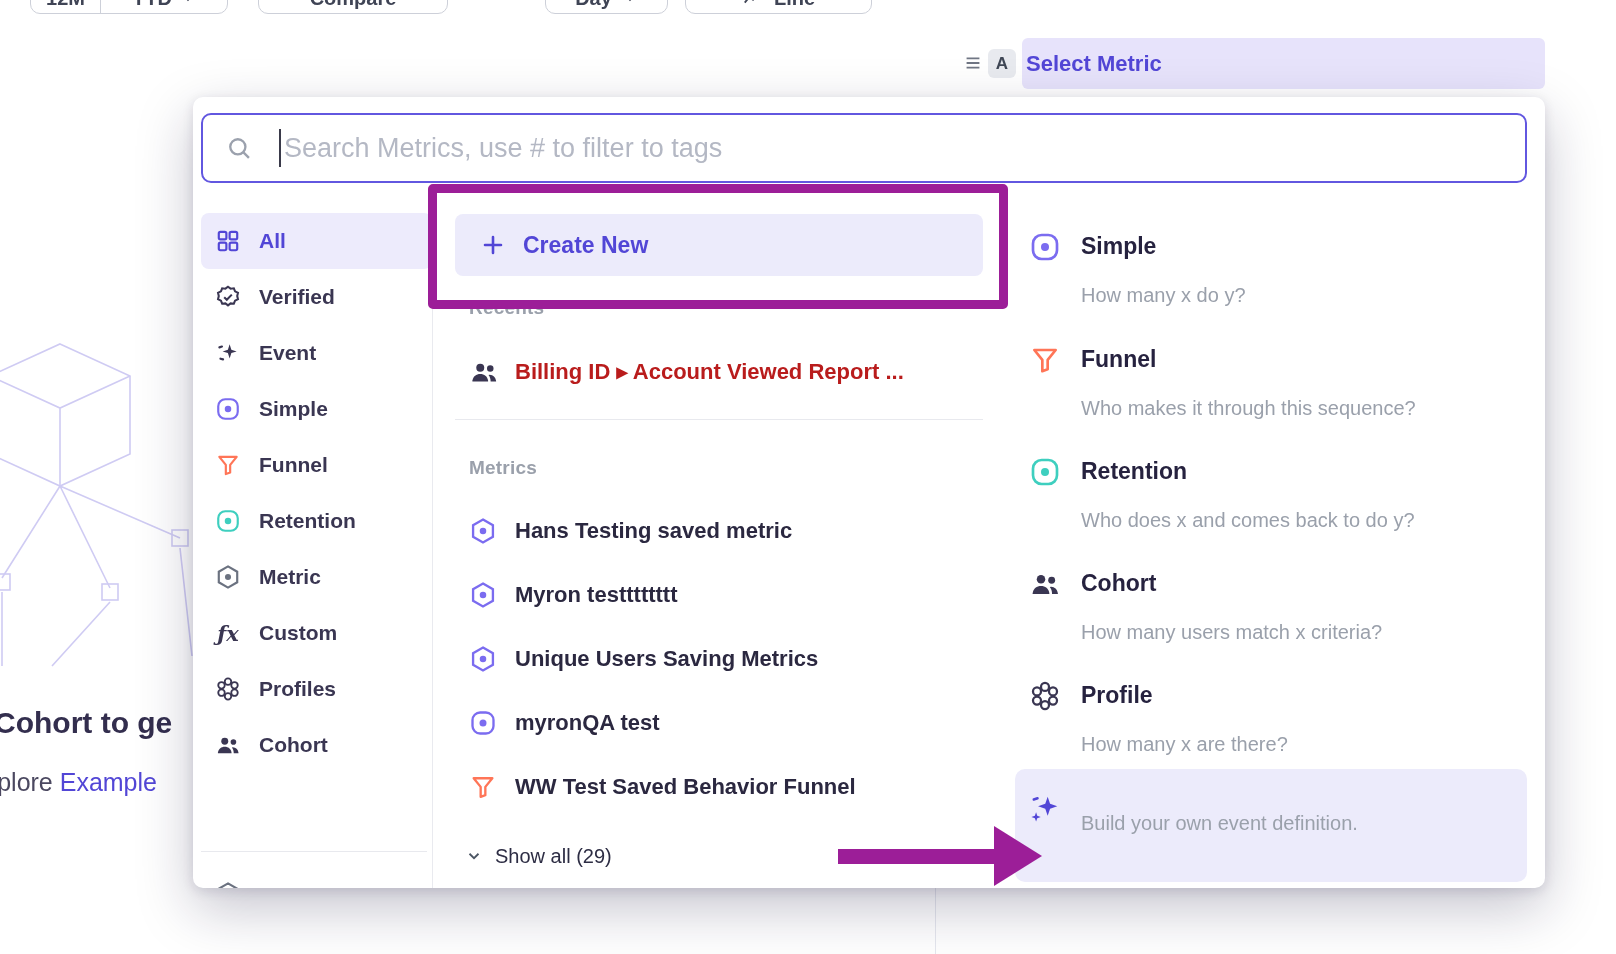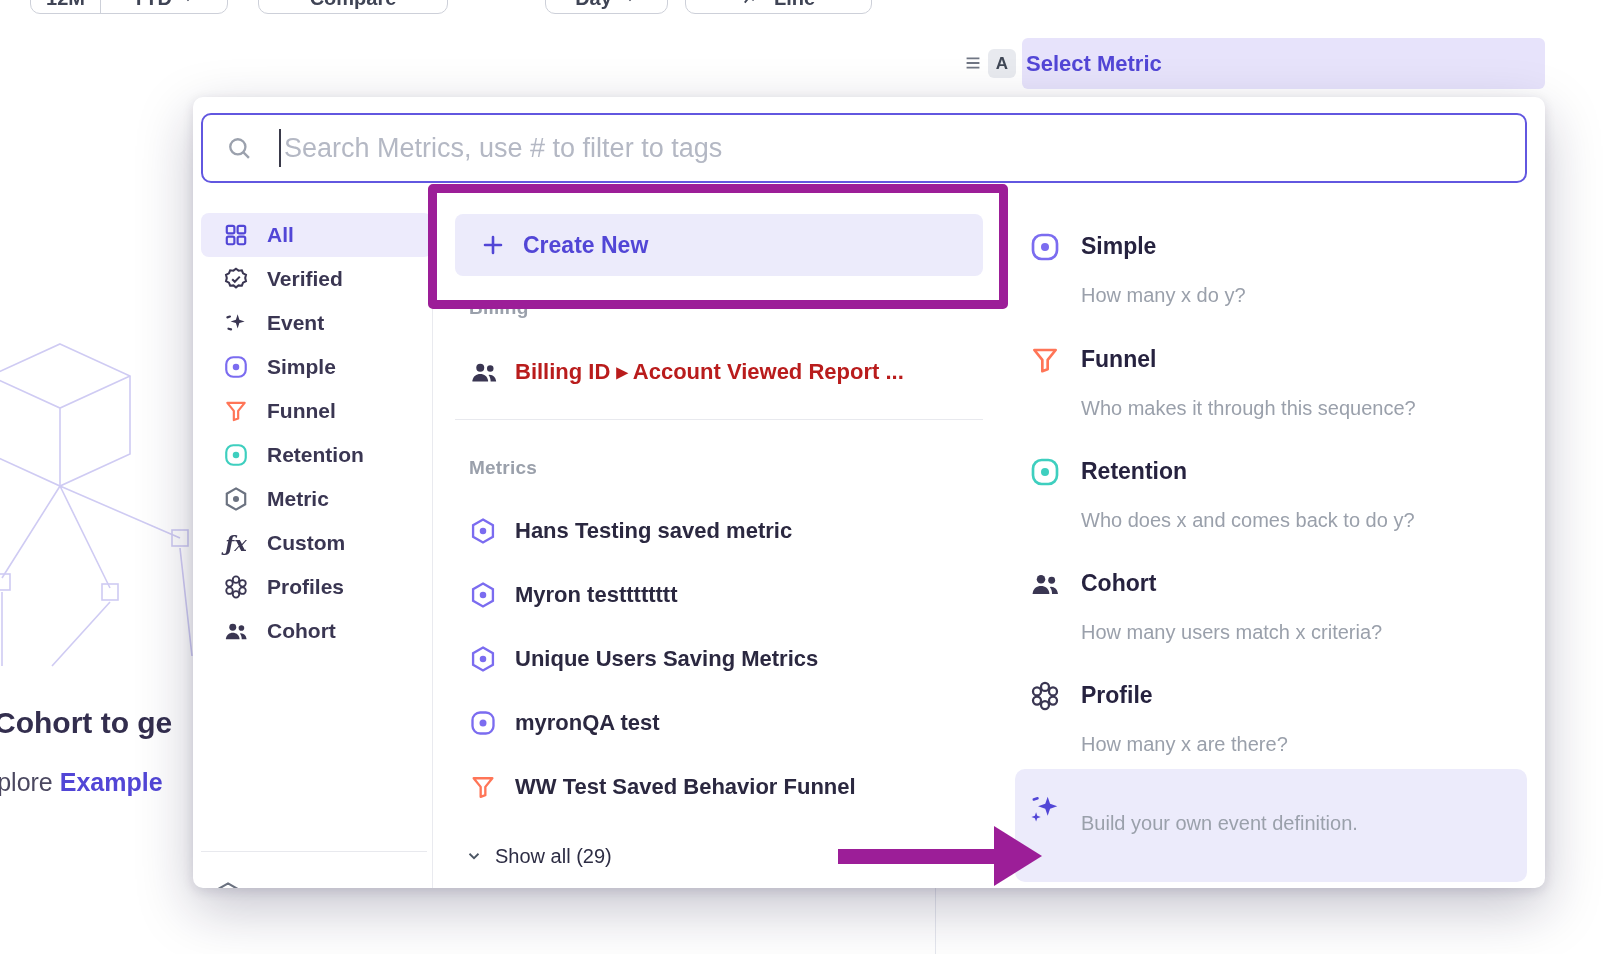--- a/index.html
+++ b/index.html
@@ -16,37 +16,37 @@
 
   
   .drag{position:absolute;left:962px;top:52px}
   .series-badge{position:absolute;left:988px;top:49px;width:28px;height:29px;background:#e8eaef;border-radius:6px;color:#3f4755;font-size:17px;font-weight:700;display:flex;align-items:center;justify-content:center}
   .select-pill{position:absolute;left:1022px;top:38px;width:523px;height:51px;background:#e7e3fb;border-radius:6px;color:#5246d6;font-size:22px;font-weight:600;line-height:51px;padding-left:4px}
 
   
   .wireframe{position:absolute;left:-12px;top:330px}
   .empty-title{position:absolute;left:-6px;top:706px;font-size:30px;font-weight:700;color:#332e4e;white-space:nowrap}
   .empty-sub{position:absolute;left:-32px;top:768px;font-size:25px;color:#4b4860;white-space:nowrap}
-  .empty-sub .link{color:#5246d6;font-weight:700;text-decoration:none}
+  .empty-sub .link{color:#5246d6;font-weight:400;text-decoration:none}
   .bg-vline{position:absolute;left:935px;top:884px;width:1px;height:70px;background:#e5e7ee}
 
   
   .modal{position:absolute;left:193px;top:97px;width:1352px;height:791px;background:#fff;border-radius:10px;overflow:hidden;z-index:5;
          box-shadow:0 20px 55px rgba(25,18,60,.25),0 3px 12px rgba(25,18,60,.12)}
   .search{position:absolute;left:8px;top:16px;width:1326px;height:70px;border:2px solid #6257e0;border-radius:10px;display:flex;align-items:center;background:#fff}
   .search .s-icon{margin-left:22px;margin-right:26px;flex:0 0 auto}
   .caret{width:2px;height:38px;background:#3a3a4a;margin-right:3px;flex:0 0 auto}
   .search input{border:none;outline:none;flex:1;font-size:27px;color:#c2410c;background:transparent;font-family:inherit}
   .search input::placeholder{color:#b4b8c4}
 
   .v-divider{position:absolute;left:239px;top:102px;width:1px;height:689px;background:#e9eaef}
 
   
   .sidebar{position:absolute;left:8px;top:116px;width:231px}
-  .side-item{display:flex;align-items:center;height:44px;padding-left:22px;gap:18px;font-size:21px;font-weight:600;color:#3a3652;border-radius:8px}
+  .side-item{display:flex;align-items:center;height:56px;padding-left:14px;gap:18px;font-size:21px;font-weight:600;color:#3a3652;border-radius:8px}
   .side-item.selected{background:#edebfc;color:#5246d6}
   .side-divider{position:absolute;left:8px;top:754px;width:226px;height:1px;background:#e8e9ee}
   .side-partial{position:absolute;left:8px;top:766px;display:flex;align-items:center;height:62px;padding-left:14px}
   .fx-icon{width:26px;text-align:center;font-family:"DejaVu Serif",serif;font-style:italic;font-weight:700;font-size:21px;color:#3a3652}
 
   
   .create-new{position:absolute;left:262px;top:117px;width:528px;height:62px;background:#ecebfb;border:none;border-radius:8px;display:flex;align-items:center;gap:18px;padding-left:26px;font-size:23px;font-weight:600;color:#5246d6}
   .sec-header{position:absolute;left:276px;font-size:19px;font-weight:700;color:#9aa0ab;letter-spacing:.2px}
   .recent-item{position:absolute;left:262px;top:252px;width:528px;height:46px;display:flex;align-items:center;gap:16px;padding-left:14px;font-size:22px;font-weight:600;color:#b91c1c}
   .mid-divider{position:absolute;left:262px;top:322px;width:528px;height:1px;background:#e8e9ee}
@@ -220,21 +220,21 @@
         </svg>
     </div>
 
     <button class="create-new">
       <svg width="24" height="24" viewBox="0 0 24 24" fill="none" stroke="#5246d6" stroke-width="2.6" stroke-linecap="round">
           <path d="M12 4v16M4 12h16"></path>
         </svg>
       <span>Create New</span>
     </button>
 
-    <div class="sec-header" style="top:200px">Billing</div>
+    <div class="sec-header" style="top:200px">Recents</div>
 
     <div class="recent-item">
       <svg width="30" height="30" viewBox="0 0 24 24" fill="#3a3652">
           <circle cx="9" cy="8.5" r="3.2"></circle>
           <path d="M2.8 18.6c.5-3.2 3-5.1 6.2-5.1s5.7 1.9 6.2 5.1l.1.9H2.7z"></path>
           <circle cx="17" cy="9.2" r="2.6"></circle>
           <path d="M16.6 14.1c2.7.2 4.6 2 5 4.6l.1.8h-4.4c0-2.1-.6-3.9-1.7-5.2z"></path>
         </svg>
       <span>Billing ID ▸ Account Viewed Report ...</span>
     </div>

